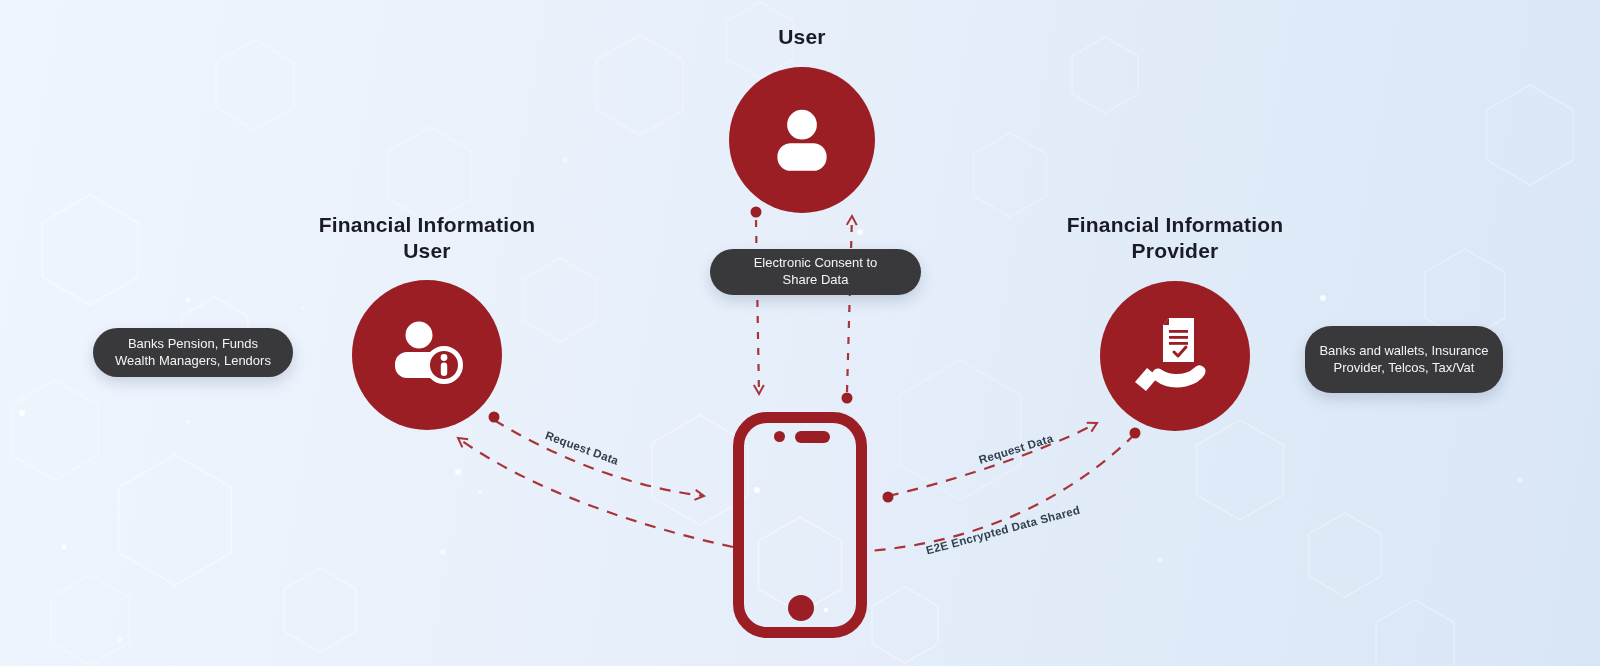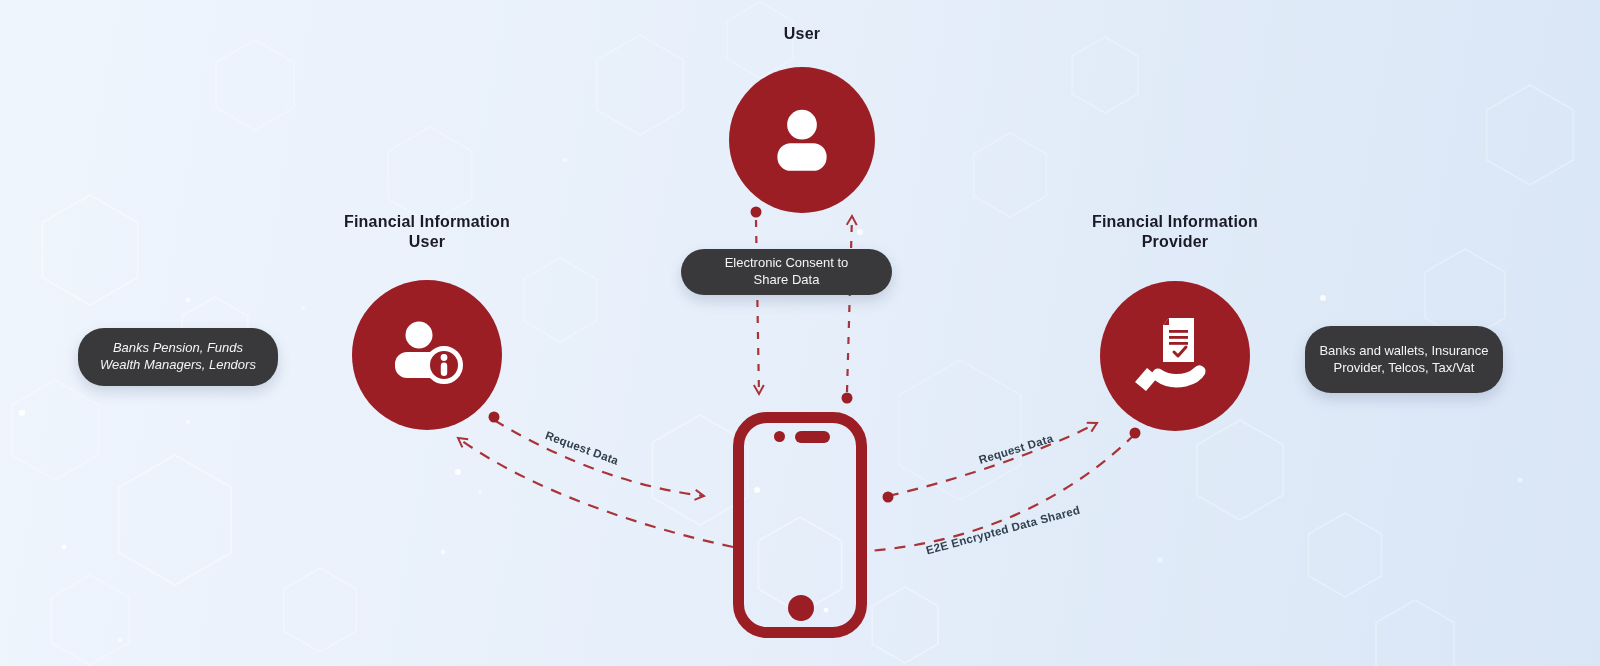--- a/index.html
+++ b/index.html
@@ -10,21 +10,21 @@
   }
   svg.layer{position:absolute;left:0;top:0;width:1600px;height:666px;}
   .bg-layer{z-index:0;}
   .edge-layer{z-index:1;}
   .node,.pill,.phone,.edge-label,.node-title{position:absolute;}
   .node-circle{
     position:absolute;border-radius:50%;background:#9b1e25;z-index:2;
     display:flex;align-items:center;justify-content:center;
   }
   .node-title{
-    z-index:2;color:#1b1b27;font-weight:bold;font-size:16px;line-height:1.25;
+    z-index:2;color:#1b1b27;font-weight:bold;font-size:21px;line-height:1.25;
     text-align:center;white-space:pre-line;letter-spacing:.2px;
   }
   .pill{
     z-index:3;background:#39393b;color:#f4f4f4;border-radius:26px;
     display:flex;align-items:center;justify-content:center;text-align:center;
     font-size:13px;line-height:1.3;white-space:pre-line;
     box-shadow:0 6px 14px rgba(60,80,120,.20);
   }
   .phone{
     left:733px;top:412px;width:134px;height:226px;z-index:2;
@@ -38,25 +38,25 @@
     white-space:nowrap;transform-origin:center;
   }
   #lbl-req-left {left:582px;top:448px;transform:translate(-50%,-50%) rotate(20deg);}
   #lbl-req-right{left:1016px;top:449px;transform:translate(-50%,-50%) rotate(-17deg);}
   #lbl-e2e      {left:1003px;top:530px;transform:translate(-50%,-50%) rotate(-15deg);}
   
   #user-title{left:722px;top:24px;width:160px;}
   #user-circle{left:729px;top:67px;width:146px;height:146px;}
   #fiu-title{left:307px;top:212px;width:240px;}
   #fiu-circle{left:352px;top:280px;width:150px;height:150px;}
-  #fiu-pill{left:78px;top:328px;width:200px;height:58px;font-style:italic;}
+  #fiu-pill{left:93px;top:328px;width:200px;height:49px;}
   #fip-title{left:1055px;top:212px;width:240px;}
   #fip-circle{left:1100px;top:281px;width:150px;height:150px;}
   #fip-pill{left:1305px;top:326px;width:198px;height:67px;}
-  #consent-pill{left:681px;top:249px;width:211px;height:46px;}
+  #consent-pill{left:710px;top:249px;width:211px;height:46px;}
 </style>
 </head>
 <body>
 
 <div class="canvas">
 
   <svg class="layer bg-layer" viewBox="0 0 1600 666">
     <defs>
       <path id="hex" d="M0,-1 L0.866,-0.5 L0.866,0.5 L0,1 L-0.866,0.5 L-0.866,-0.5 Z" fill="none" stroke="#ffffff" vector-effect="non-scaling-stroke" stroke-width="1.6"></path>
     </defs>

